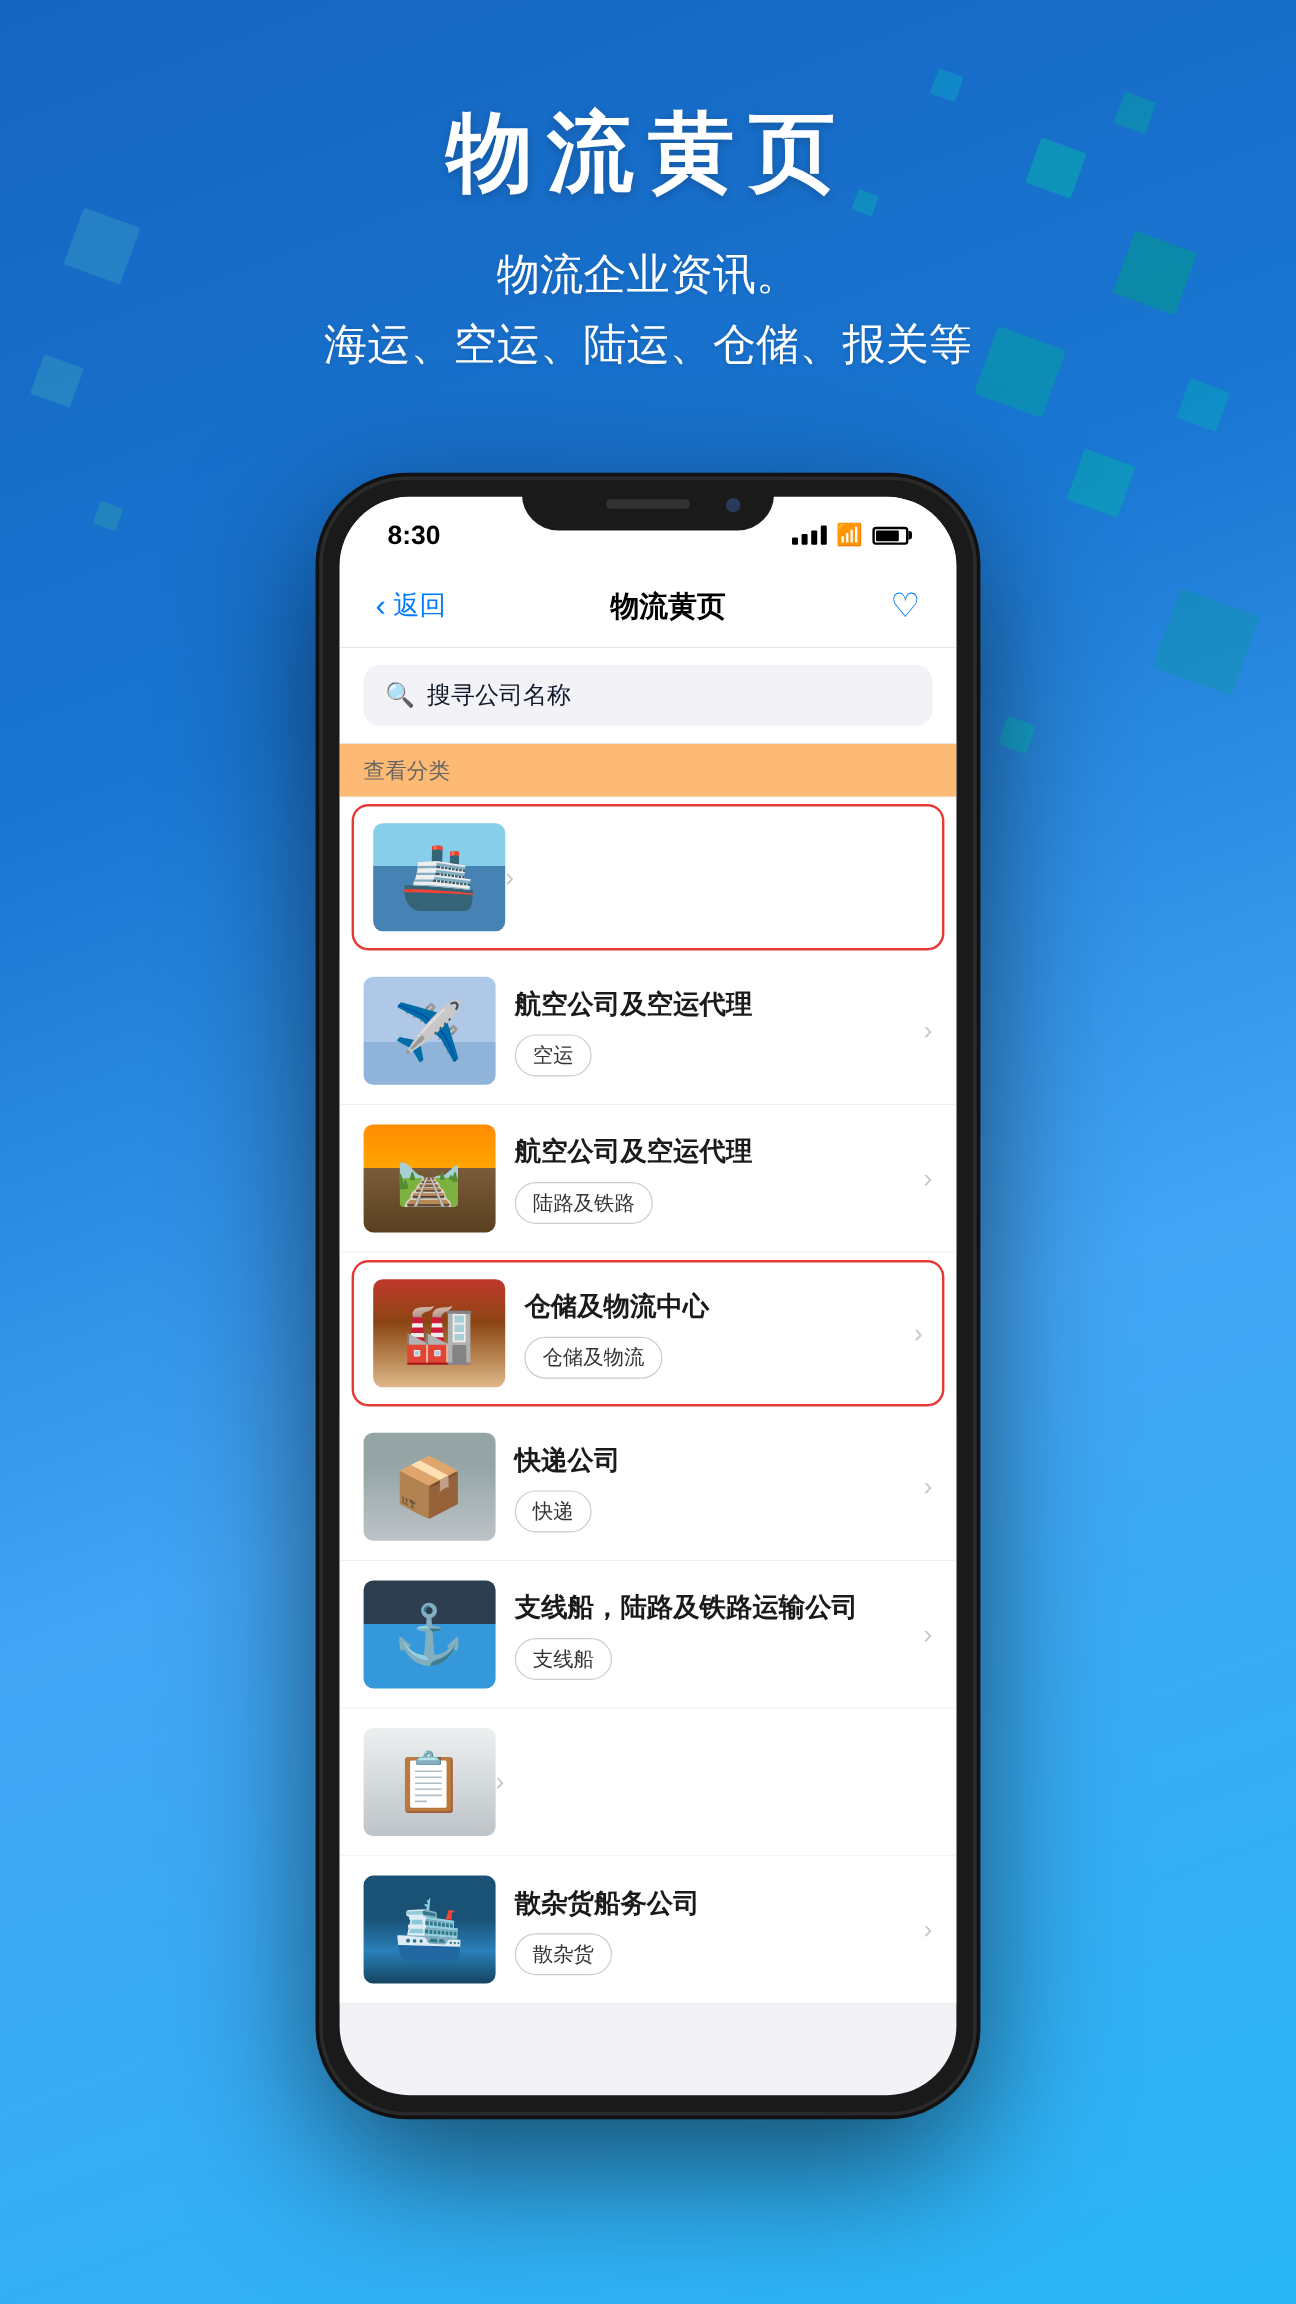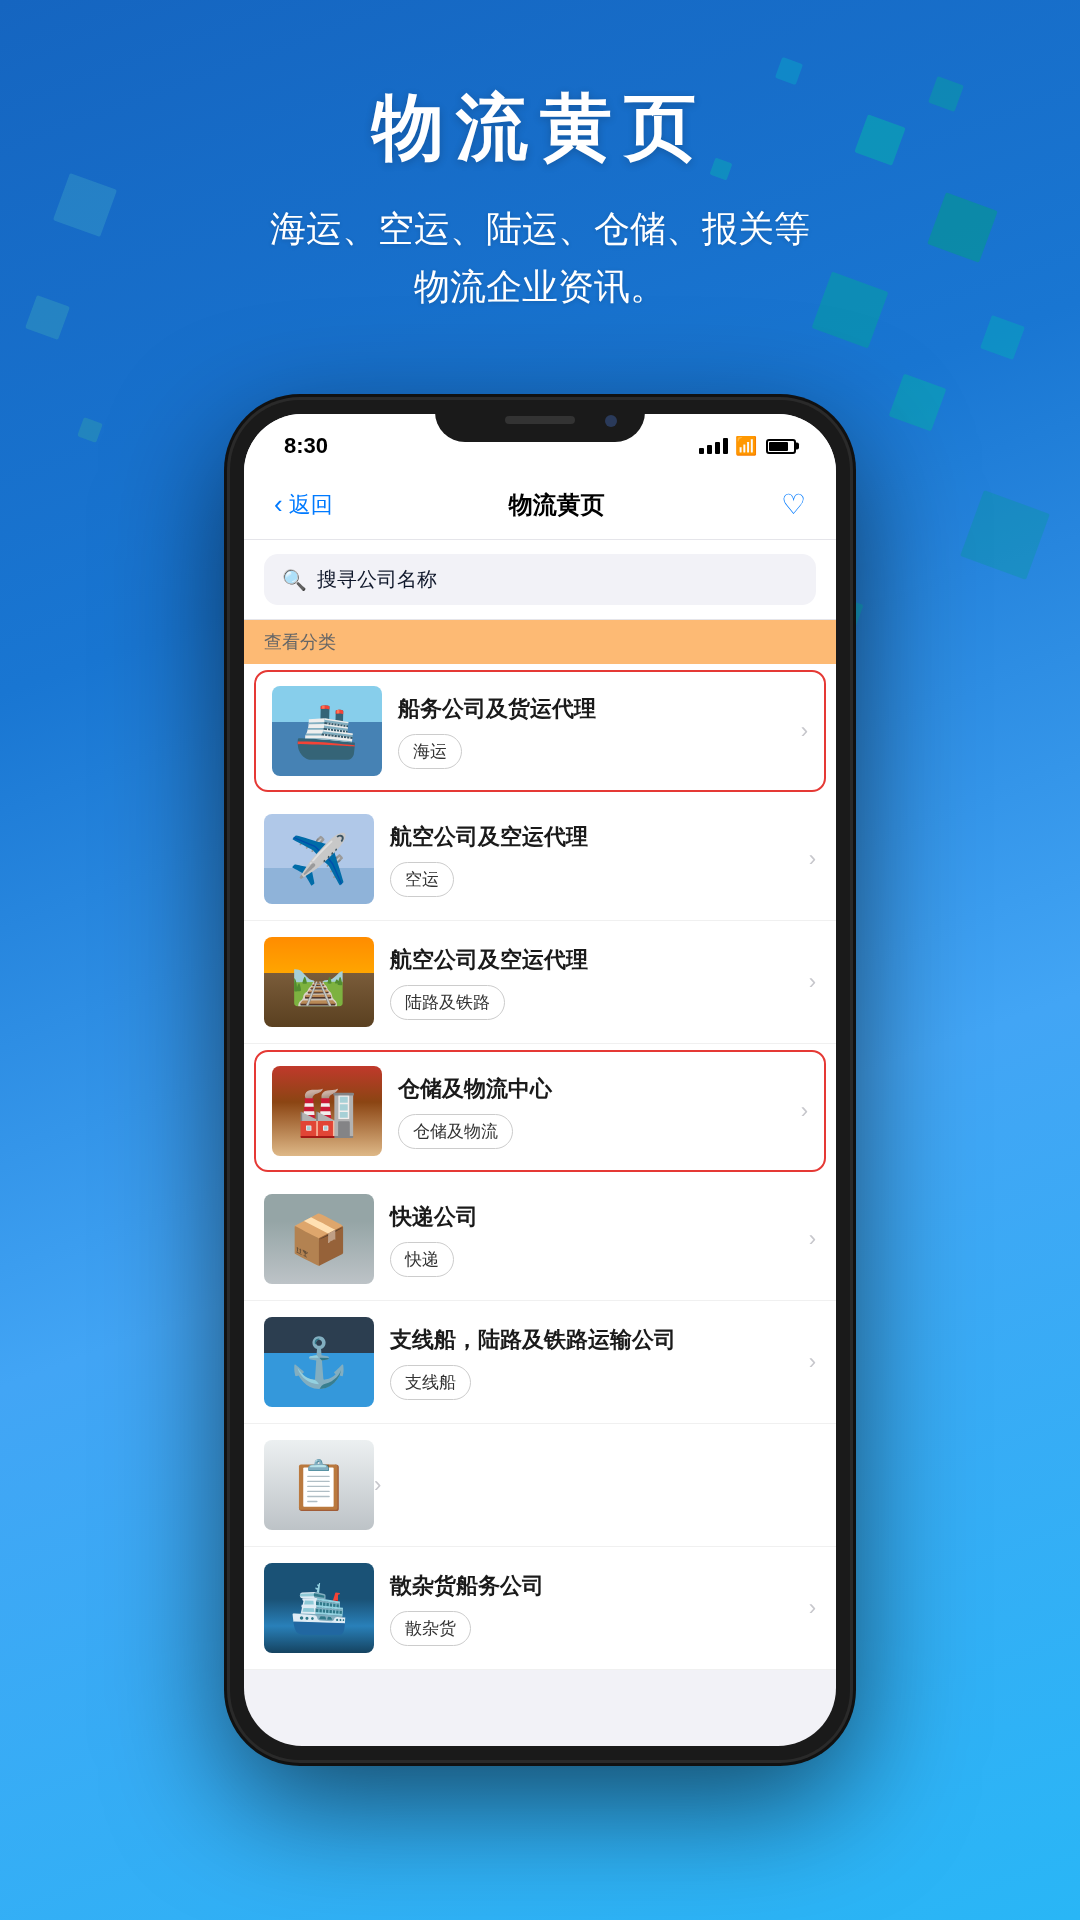--- a/index.html
+++ b/index.html
@@ -49,21 +49,21 @@
       line-height: 1.6;
       text-shadow: 0 1px 4px rgba(0,0,0,0.15);
     }
 
     
     .phone-wrapper {
       position: absolute;
       top: 400px;
       left: 50%;
       transform: translateX(-50%);
-      width: 620px;
+      width: 542px;
       height: 1360px;
       z-index: 5;
     }
 
     
     .phone-frame {
       width: 100%;
       height: 100%;
       background: #1a1a1a;
       border-radius: 70px;
@@ -410,22 +410,22 @@
   <div class="bg-square" style="width:70px;height:70px;top:500px;right:40px;background:rgba(0,160,140,0.3);"></div>
   <div class="bg-square" style="width:25px;height:25px;top:600px;right:220px;background:rgba(0,200,180,0.4);"></div>
   <div class="bg-square" style="width:50px;height:50px;top:180px;left:60px;background:rgba(100,220,200,0.2);"></div>
   <div class="bg-square" style="width:35px;height:35px;top:300px;left:30px;background:rgba(80,200,180,0.25);"></div>
   <div class="bg-square" style="width:20px;height:20px;top:420px;left:80px;background:rgba(60,180,160,0.3);"></div>
 </div>
 
 <div class="page-header">
   <div class="page-title-main">物流黄页</div>
   <div class="page-subtitle">
+    <div>物流企业资讯。</div>
     <div>海运、空运、陆运、仓储、报关等</div>
-    <div>物流企业资讯。</div>
   </div>
 </div>
 
 <div class="phone-wrapper">
   <div class="phone-frame">
     <div class="phone-notch">
       <div class="phone-notch-speaker"></div>
       <div class="phone-notch-camera"></div>
     </div>
 
@@ -462,24 +462,20 @@
           <span class="search-placeholder">搜寻公司名称</span>
         </div>
       </div>
 
       <div class="category-label">查看分类</div>
 
       <div class="list-container">
 
         <div class="list-item highlighted">
           <div class="list-item-image img-ship"></div>
-          <div class="list-item-content">
-            <div class="list-item-title">船务公司及货运代理</div>
-            <span class="list-item-tag">海运</span>
-          </div>
           <span class="list-item-chevron">›</span>
         </div>
 
         <div class="list-item">
           <div class="list-item-image img-plane"></div>
           <div class="list-item-content">
             <div class="list-item-title">航空公司及空运代理</div>
             <span class="list-item-tag">空运</span>
           </div>
           <span class="list-item-chevron">›</span>

